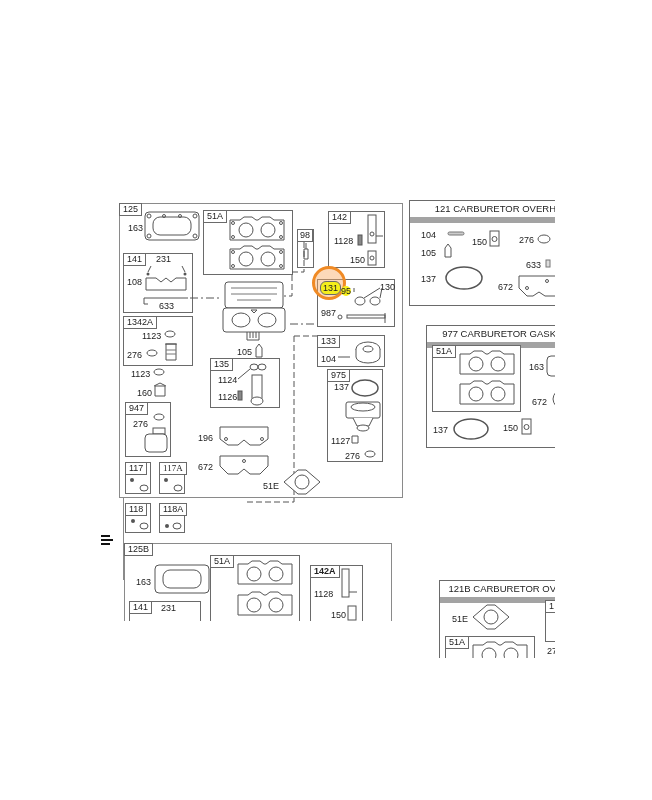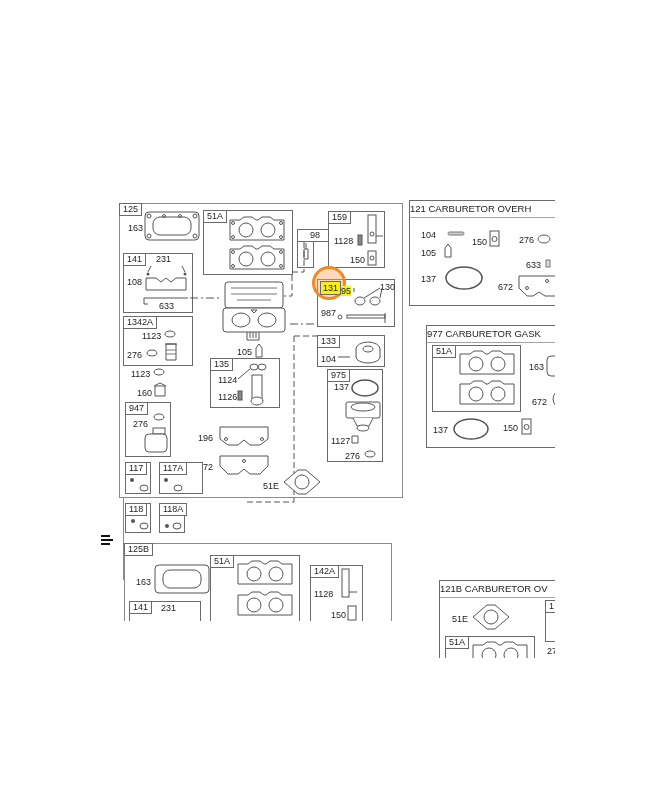--- a/index.html
+++ b/index.html
@@ -2,24 +2,24 @@
 <html><head>
 <meta charset="utf-8">
 <style>
   html,body{margin:0;padding:0;background:#ffffff;}
   body{width:652px;height:800px;position:relative;overflow:hidden;font-family:"Liberation Sans",sans-serif;color:#333;}
   .abs{position:absolute;}
   .frame{position:absolute;border:1px solid #8a8a8a;background:#fff;box-sizing:border-box;}
   .box{position:absolute;border:1px solid #6a6a6a;background:#fff;box-sizing:border-box;}
   .tag{position:absolute;top:-1px;left:-1px;border:1px solid #6a6a6a;background:#fff;font-size:9px;line-height:11px;padding:0 3px;color:#222;}
   .lbl{position:absolute;font-size:9px;line-height:10px;color:#222;white-space:nowrap;}
-  .title-bar{position:absolute;left:0;right:0;top:0;height:16px;border-bottom:1px solid #a3a3a3;font-size:9.5px;line-height:16px;text-align:left;color:#222;white-space:nowrap;overflow:hidden;}
+  .title-bar{position:absolute;left:0;right:0;top:0;height:16px;border-bottom:6px solid #a3a3a3;font-size:9.5px;line-height:16px;text-align:right;color:#222;white-space:nowrap;overflow:hidden;}
   svg{position:absolute;overflow:visible;}
   .clip{position:absolute;overflow:hidden;}
-  .hl{background:#f5ee1a;}
+  .hl{background:#f5ee1a;border-radius:6px;}
   .callout-ring{position:absolute;border-radius:50%;border:3px solid #f08a24;background:rgba(248,170,100,0.45);box-sizing:border-box;}
 </style>
 </head>
 <body>
 
 <div class="frame" style="left:119px;top:203px;width:284px;height:295px;">
   <div class="tag">125</div>
 </div>
 
 <div class="lbl" style="left:128px;top:223px;">163</div>
@@ -50,28 +50,28 @@
   <path d="M2,4 h10 l4,-3 h8 l4,3 h2 l4,-3 h8 l4,3 h10 v20 h-54 z" fill="#fff" stroke="#555"></path>
   <circle cx="18" cy="14" r="7" fill="none" stroke="#555"></circle>
     <circle cx="40" cy="14" r="7" fill="none" stroke="#555"></circle>
   <circle cx="5" cy="7" r="1.5" fill="none" stroke="#555"></circle>
     <circle cx="53" cy="7" r="1.5" fill="none" stroke="#555"></circle>
   <circle cx="5" cy="21" r="1.5" fill="none" stroke="#555"></circle>
     <circle cx="53" cy="21" r="1.5" fill="none" stroke="#555"></circle>
 </svg>
 
 <div class="box" style="left:297px;top:229px;width:17px;height:39px;">
-  <div class="tag" style="padding:0 12px;">98</div>
+  <div class="tag" style="padding:0 2px;">98</div>
 </div>
 <svg style="left:302px;top:243px;" width="8" height="20">
   <path d="M4,0 v6 M2,6 h4 v10 h-4 z" fill="none" stroke="#555"></path>
 </svg>
 
 <div class="box" style="left:328px;top:211px;width:57px;height:57px;">
-  <div class="tag">159</div>
+  <div class="tag">142</div>
 </div>
 <div class="lbl" style="left:334px;top:236px;">1128</div>
 <svg style="left:357px;top:234px;" width="6" height="12">
     <rect x="1" y="1" width="4" height="10" fill="#888" stroke="#555"></rect>
   </svg>
 <svg style="left:364px;top:214px;" width="20" height="32">
   <rect x="4" y="1" width="8" height="28" fill="#fff" stroke="#555"></rect>
     <line x1="12" y1="22" x2="19" y2="22" stroke="#555"></line>
   <circle cx="8" cy="20" r="2" fill="none" stroke="#555"></circle>
 </svg>
@@ -235,21 +235,21 @@
     <circle cx="20" cy="15" r="7" fill="none" stroke="#555"></circle>
   </svg>
 
 <div class="box" style="left:125px;top:462px;width:26px;height:32px;">
   <div class="tag">117</div>
 </div>
 <svg style="left:128px;top:476px;" width="22" height="16">
     <circle cx="4" cy="4" r="2" fill="#555"></circle>
     <ellipse cx="16" cy="12" rx="4" ry="3" fill="none" stroke="#555"></ellipse>
   </svg>
-<div class="box" style="left:159px;top:462px;width:44px;height:32px;">
+<div class="box" style="left:159px;top:462px;width:26px;height:32px;font-family:Liberation Serif, serif;">
   <div class="tag">117A</div>
 </div>
 <svg style="left:162px;top:476px;" width="22" height="16">
     <circle cx="4" cy="4" r="2" fill="#555"></circle>
     <ellipse cx="16" cy="12" rx="4" ry="3" fill="none" stroke="#555"></ellipse>
   </svg>
 
 <div class="clip" style="left:409px;top:200px;width:146px;height:106px;">
   <div class="frame" style="left:0;top:0;width:180px;height:106px;border-color:#6a6a6a;">
     <div class="title-bar" style="width:146px;">121 CARBURETOR OVERH</div>
@@ -360,21 +360,21 @@
   <svg style="left:112px;top:17px;" width="58" height="26">
     <path d="M2,4 h10 l4,-3 h8 l4,3 h2 l4,-3 h8 l4,3 h10 v20 h-54 z" fill="#fff" stroke="#555"></path>
     <circle cx="18" cy="14" r="7" fill="none" stroke="#555"></circle>
       <circle cx="40" cy="14" r="7" fill="none" stroke="#555"></circle>
   </svg>
   <svg style="left:112px;top:48px;" width="58" height="26">
     <path d="M2,4 h10 l4,-3 h8 l4,3 h2 l4,-3 h8 l4,3 h10 v20 h-54 z" fill="#fff" stroke="#555"></path>
     <circle cx="18" cy="14" r="7" fill="none" stroke="#555"></circle>
       <circle cx="40" cy="14" r="7" fill="none" stroke="#555"></circle>
   </svg>
-  <div class="box" style="left:186px;top:22px;width:53px;height:70px;">
+  <div class="box" style="left:186px;top:22px;width:53px;height:70px;font-weight:bold;">
     <div class="tag">142A</div>
   </div>
   <div class="lbl" style="left:190px;top:46px;">1128</div>
   <svg style="left:213px;top:25px;" width="22" height="32">
       <rect x="5" y="1" width="7" height="28" fill="#fff" stroke="#555"></rect>
       <line x1="12" y1="24" x2="20" y2="24" stroke="#555"></line>
     </svg>
   <div class="lbl" style="left:207px;top:67px;">150</div>
   <svg style="left:223px;top:62px;" width="10" height="16">
       <rect x="1" y="1" width="8" height="14" fill="#fff" stroke="#555"></rect>

